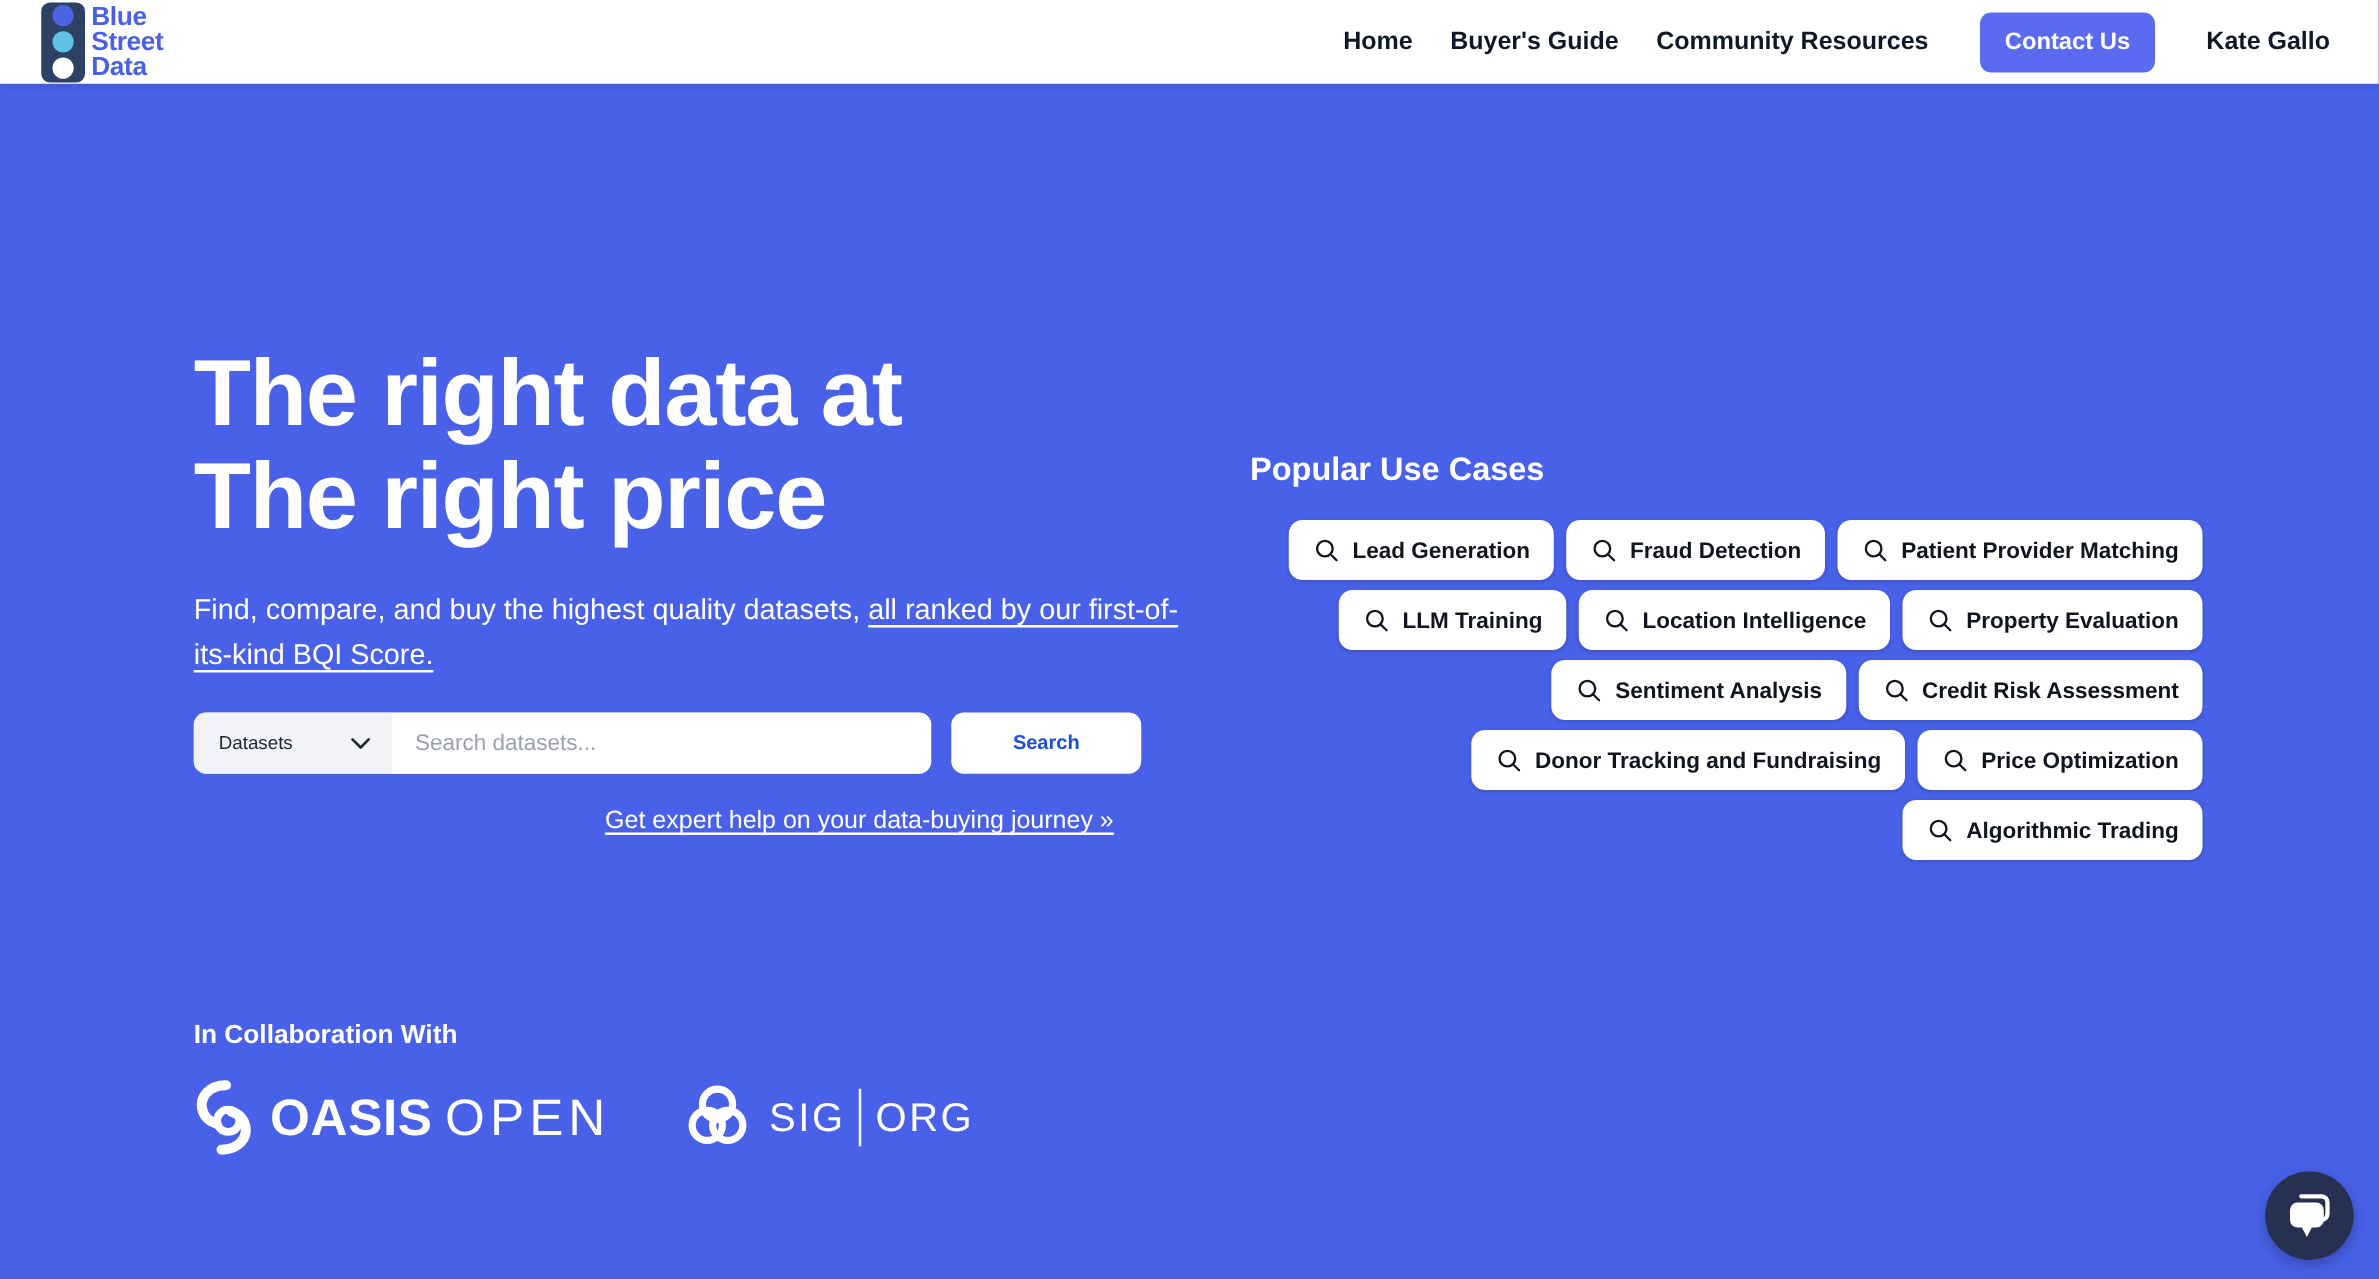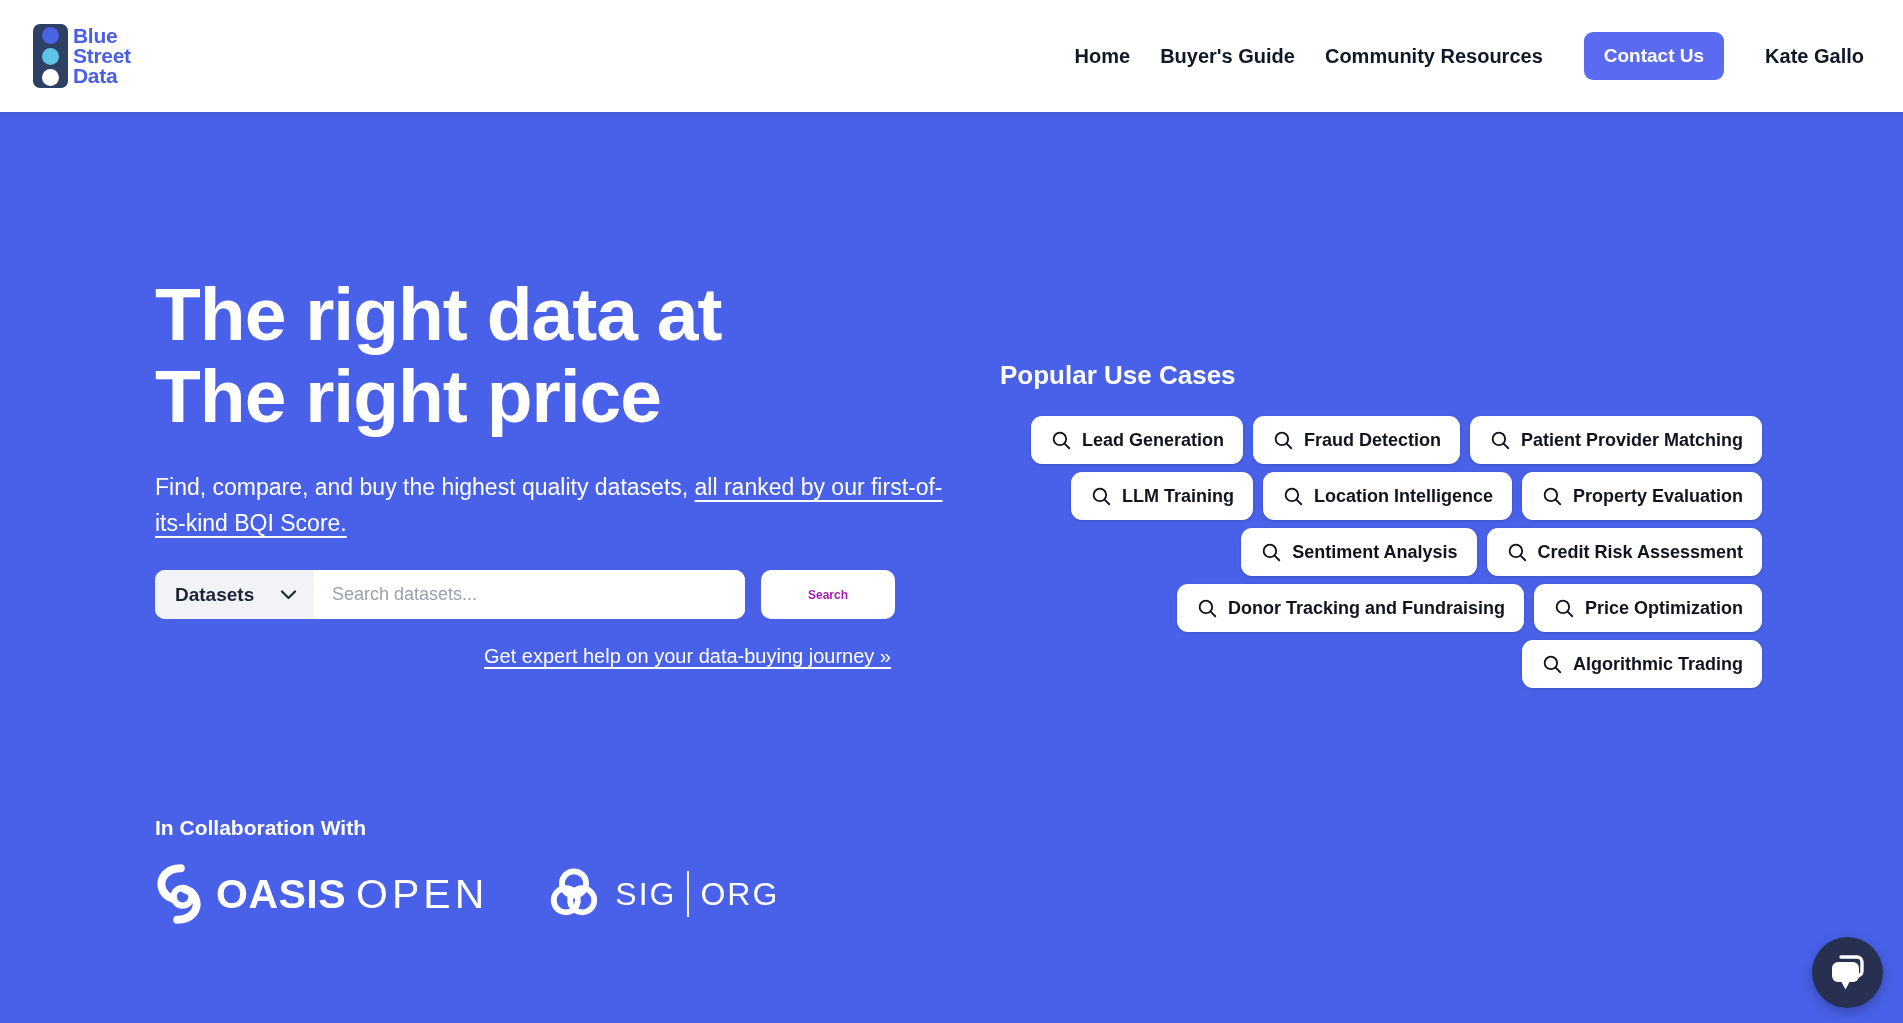--- a/index.html
+++ b/index.html
@@ -10,21 +10,21 @@
     height: 1023px;
     overflow: hidden;
     background: #4861e8;
     font-family: "Liberation Sans", sans-serif;
   }
 
   
   .topnav {
     position: absolute;
     top: 0; left: 0;
-    width: 100%; height: 112px;
+    width: 100%; height: 67px;
     background: #ffffff;
     box-shadow: 0 2px 8px rgba(20, 20, 43, 0.10);
     display: flex;
     align-items: center;
     padding: 0 39px 0 33px;
     z-index: 5;
   }
   .logo { display: flex; align-items: center; gap: 5px; cursor: pointer; }
   .logo-mark {
     width: 35px; height: 64px;
@@ -80,33 +80,33 @@
   .search-box {
     display: flex; width: 590px; height: 49px;
     background: #ffffff; border-radius: 10px; overflow: hidden;
   }
   .category-dd {
     width: 159px; flex: none;
     background: #f2f3f6;
     display: flex; align-items: center; justify-content: space-between;
     padding: 0 17px 0 20px;
     border: none; cursor: pointer;
-    font-family: inherit; font-size: 19px; font-weight: 700; color: #1b2435;
+    font-family: inherit; font-size: 15px; font-weight: 400; color: #1b2435;
   }
   .search-input {
     flex: 1; min-width: 0;
     border: none; outline: none;
     padding: 0 18px;
     font-family: inherit; font-size: 18px; color: #101828;
   }
   .search-input::placeholder { color: #9aa0ad; }
   .search-btn {
-    width: 134px; height: 49px;
+    width: 152px; height: 49px;
     background: #ffffff; border: none; border-radius: 10px;
-    font-family: inherit; font-size: 12px; font-weight: 600; color: #a21caf;
+    font-family: inherit; font-size: 16px; font-weight: 600; color: #1d4ed8;
     cursor: pointer;
   }
   .expert-link {
     position: absolute; top: 557px; left: 0;
     width: 736px; text-align: right;
     font-size: 20px; color: #ffffff;
     text-decoration: underline; text-underline-offset: 4px;
     cursor: pointer;
   }
 

